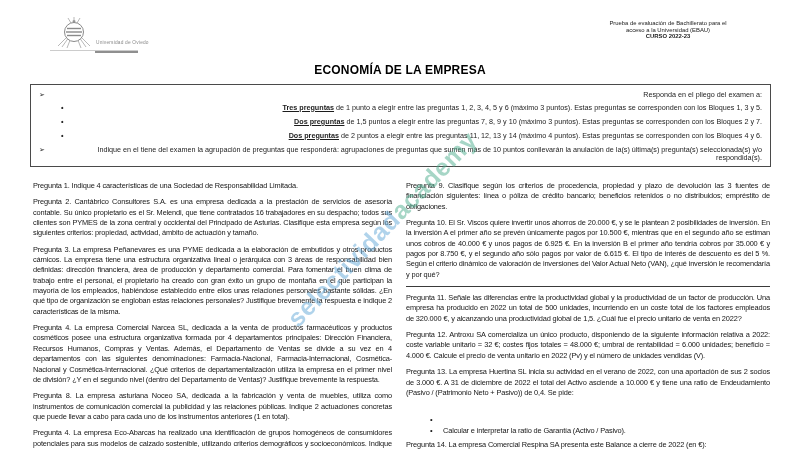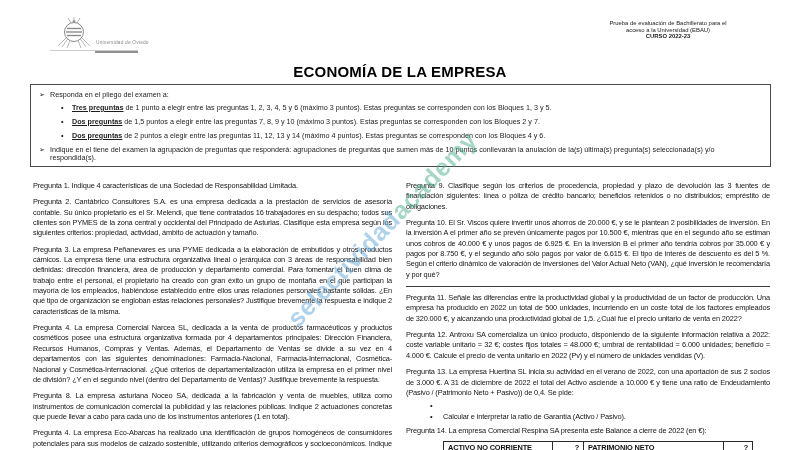--- a/index.html
+++ b/index.html
@@ -10,32 +10,32 @@
   }
   
   .crest{position:absolute; left:55px; top:16px;}
   .uni-name{position:absolute; left:96px; top:40px; font-size:4.8px; color:#8a8a8a; letter-spacing:0.2px;}
   .logo-line{position:absolute; left:50px; top:50px; width:88px; border-top:1px solid #cccccc; height:0;}
   .logo-line-dark{position:absolute; left:95px; top:51px; width:43px; height:2px; background:#8f8f8f;}
   .header-right{position:absolute; left:583px; top:20px; width:170px; text-align:center;
     font-size:5.9px; line-height:6.6px; color:#222;}
   .header-right .course{font-weight:bold;}
   .title{position:absolute; left:0; right:0; top:63px; text-align:center;
-    font-size:15px; font-weight:bold; letter-spacing:0.2px; color:#000;}
+    font-size:12px; font-weight:bold; letter-spacing:0.2px; color:#000;}
   
   .instructions{position:absolute; left:30px; top:84px; width:741px; height:83px;
     border:1px solid #4a4a4a; box-sizing:border-box; padding:6px 8px 4px 8px;
     font-size:7.2px; line-height:8.6px; color:#1c1c1c;}
   .instr-row{display:flex; margin-bottom:4px;}
   .arrow-cell{width:11px; flex:none; font-size:7px;}
   .opt-row{display:flex; margin:0 0 5.5px 22px;}
   .bullet-cell{width:11px; flex:none; font-weight:bold;}
   .count{font-weight:bold; text-decoration:underline;}
   .bold{font-weight:normal;}
-  .note-text{flex:1;}
+  .note-text{flex:1;text-align:right;}
   
   .col{position:absolute; top:181px; font-size:7.4px; line-height:10.35px;
     text-align:justify; letter-spacing:-0.02em; color:#151515;}
   .col-left{left:33px; width:359px;}
   .col-right{left:406px; width:364px;}
   .q{margin:0 0 6px 0;}
   .qlabel{font-weight:normal;}
   .rule{border:0; border-top:1px solid #3a3a3a; height:0; margin:1px 0 6px 0;}
   .qbullets{margin:2px 0 5px 0;}
   .qb{display:flex; margin:0 0 1px 24px; line-height:9.6px; text-align:left;}
@@ -126,21 +126,21 @@
     <p class="q"><span class="qlabel">Pregunta 4</span><span>. </span><span>La empresa Eco-Abarcas ha realizado una identificación de grupos homogéneos de consumidores potenciales para sus modelos de calzado sostenible, utilizando criterios demográficos y socioeconómicos. Indique 4 variables concretas según las que puede hacer dicha segmentación.</span></p>
 
   </div>
 
   <div class="col col-right">
     <p class="q"><span class="qlabel">Pregunta 9</span><span>. </span><span>Clasifique según los criterios de procedencia, propiedad y plazo de devolución las 3 fuentes de financiación siguientes: línea o póliza de crédito bancario; beneficios retenidos o no distribuidos; empréstito de obligaciones.</span></p>
     <p class="q"><span class="qlabel">Pregunta 10</span><span>. </span><span>El Sr. Viscos quiere invertir unos ahorros de 20.000 €, y se le plantean 2 posibilidades de inversión. En la inversión A el primer año se prevén únicamente pagos por 10.500 €, mientras que en el segundo año se estiman unos cobros de 40.000 € y unos pagos de 6.925 €. En la inversión B el primer año tendría cobros por 35.000 € y pagos por 8.750 €, y el segundo año sólo pagos por valor de 6.615 €. El tipo de interés de descuento es del 5 %. Según el criterio dinámico de valoración de inversiones del Valor Actual Neto (VAN), ¿qué inversión le recomendaría y por qué?</span></p>
     <div class="rule"></div>
     <p class="q"><span class="qlabel">Pregunta 11</span><span>. </span><span>Señale las diferencias entre la productividad global y la productividad de un factor de producción. Una empresa ha producido en 2022 un total de 500 unidades, incurriendo en un coste total de los factores empleados de 320.000 €, y alcanzando una productividad global de 1,5. ¿Cuál fue el precio unitario de venta en 2022?</span></p>
     <p class="q"><span class="qlabel">Pregunta 12</span><span>. </span><span>Antroxu SA comercializa un único producto, disponiendo de la siguiente información relativa a 2022: coste variable unitario = 32 €; costes fijos totales = 48.000 €; umbral de rentabilidad = 6.000 unidades; beneficio = 4.000 €. Calcule el precio de venta unitario en 2022 (Pv) y el número de unidades vendidas (V).</span></p>
-    <p class="q" style="margin-bottom:3px;"><span class="qlabel">Pregunta 13</span><span>. </span><span>La empresa Huertina SL inicia su actividad en el verano de 2022, con una aportación de sus 2 socios de 3.000 €. A 31 de diciembre de 2022 el total del Activo asciende a 10.000 € y tiene una ratio de Endeudamiento (Pasivo / (Patrimonio Neto + Pasivo)) de 0,4. Se pide:</span></p>
+    <p class="q" style="margin-bottom:17px;"><span class="qlabel">Pregunta 13</span><span>. </span><span>La empresa Huertina SL inicia su actividad en el verano de 2022, con una aportación de sus 2 socios de 3.000 €. A 31 de diciembre de 2022 el total del Activo asciende a 10.000 € y tiene una ratio de Endeudamiento (Pasivo / (Patrimonio Neto + Pasivo)) de 0,4. Se pide:</span></p>
     <div class="qbullets">
       <div class="qb">
           <span class="qb-dot">•</span>
         </div>
       <div class="qb">
           <span class="qb-dot">•</span>
           <span>Calcular e interpretar la ratio de Garantía (Activo / Pasivo).</span>
         </div>
     </div>
     <p class="q" style="margin-bottom:3px;"><span class="qlabel">Pregunta 14</span><span>. </span><span>La empresa Comercial Respina SA presenta este Balance a cierre de 2022 (en €):</span></p>

